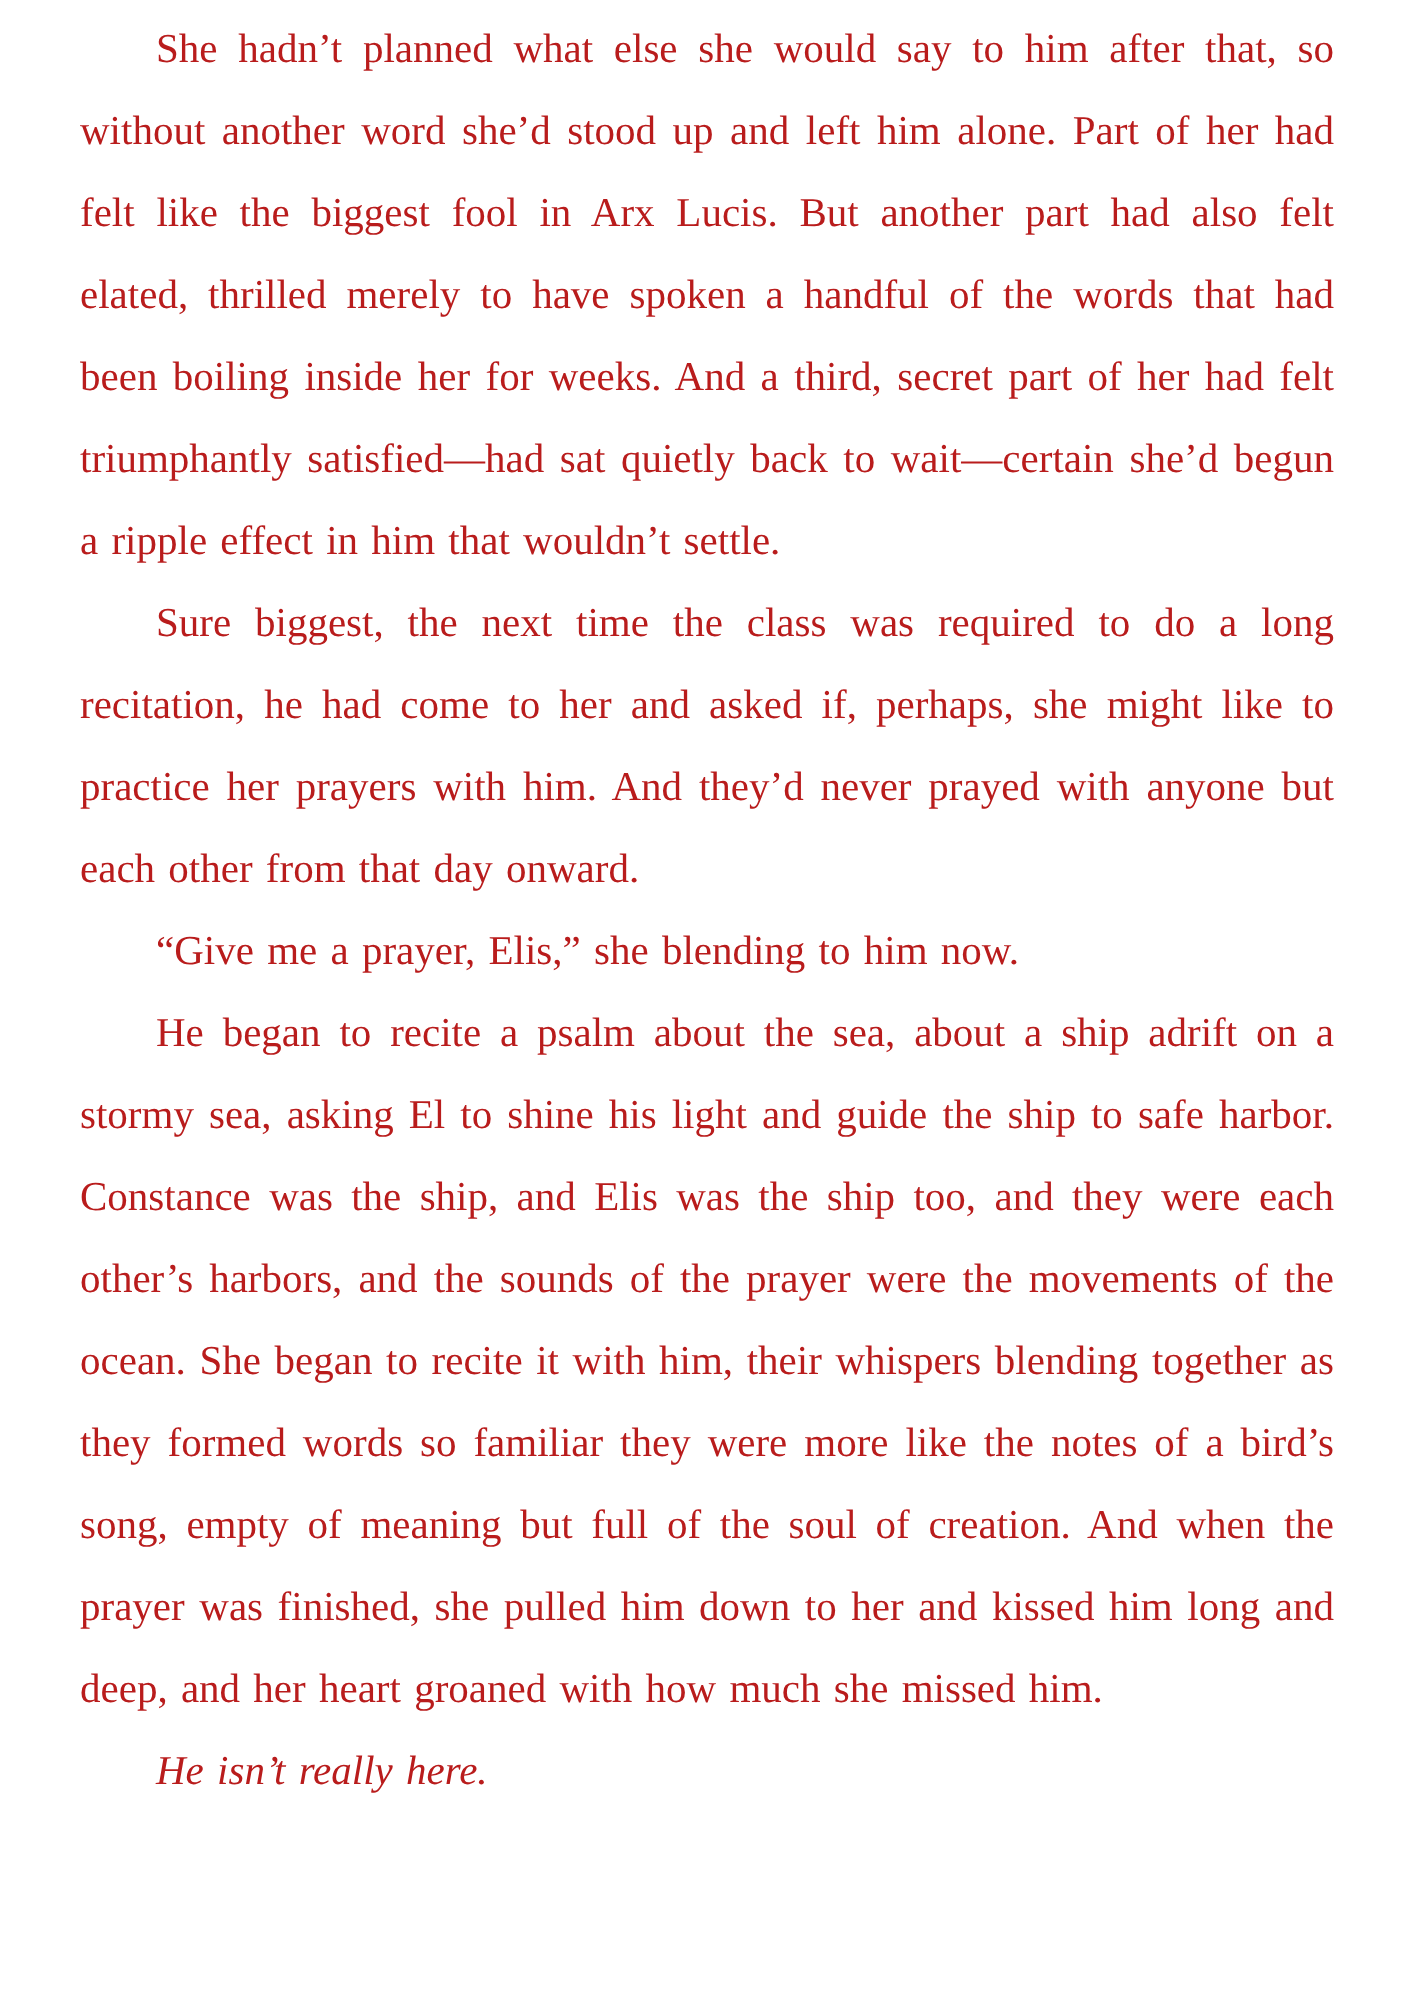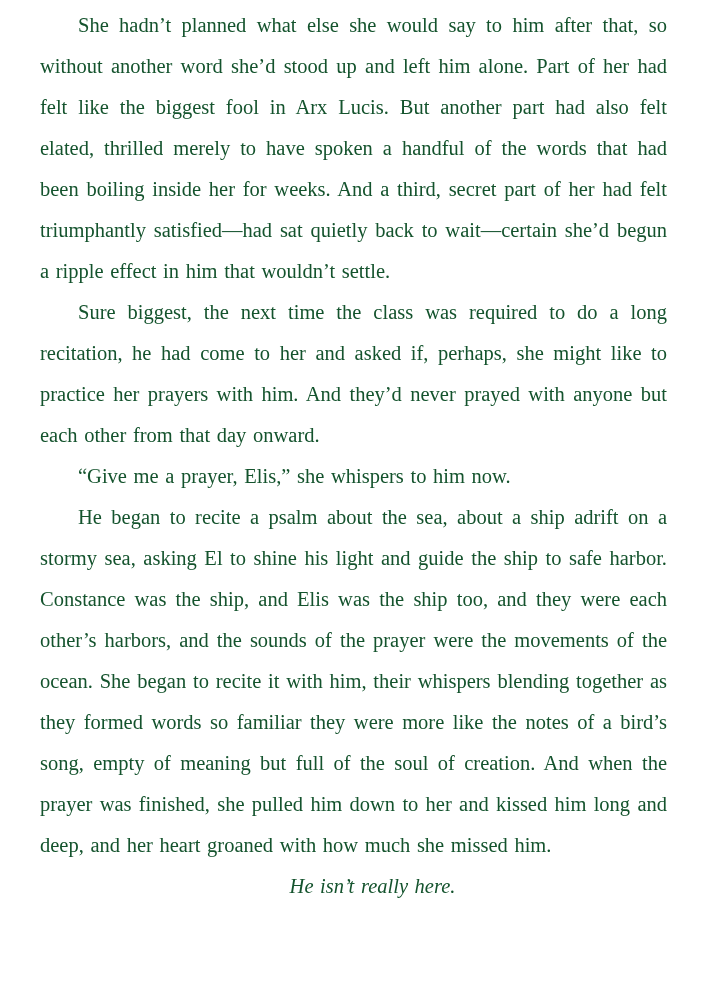--- a/index.html
+++ b/index.html
@@ -15,40 +15,40 @@
       font-family: "Liberation Serif", "DejaVu Serif", serif;
       overflow: hidden;
     }
 
     
     .page {
       box-sizing: border-box;
       width: 708px;
       height: 820px;
       padding: 5px 41px 0 40px;
-      color: #14532d;
+      color: #b91c1c;
     }
 
     .page p {
       margin: 0;
       font-size: 20.5px;
       line-height: 41px;
       text-align: justify;
       text-indent: 38px;
       word-spacing: 1.5px;
       -webkit-font-smoothing: antialiased;
     }
 
     .page p.italic {
       font-style: italic;
-      text-align: center;
+      text-align: left;
     }
   </style>
 </head>
 <body>
 
 <div class="page">
   <p>She hadn’t planned what else she would say to him after that, so without another word she’d stood up and left him alone. Part of her had felt like the biggest fool in Arx Lucis. But another part had also felt elated, thrilled merely to have spoken a handful of the words that had been boiling inside her for weeks. And a third, secret part of her had felt triumphantly satisfied—had sat quietly back to wait—certain she’d begun a ripple effect in him that wouldn’t settle.</p>
   <p>Sure biggest, the next time the class was required to do a long recitation, he had come to her and asked if, perhaps, she might like to practice her prayers with him. And they’d never prayed with anyone but each other from that day onward.</p>
-  <p>“Give me a prayer, Elis,” she whispers to him now.</p>
+  <p>“Give me a prayer, Elis,” she blending to him now.</p>
   <p>He began to recite a psalm about the sea, about a ship adrift on a stormy sea, asking El to shine his light and guide the ship to safe harbor. Constance was the ship, and Elis was the ship too, and they were each other’s harbors, and the sounds of the prayer were the movements of the ocean. She began to recite it with him, their whispers blending together as they formed words so familiar they were more like the notes of a bird’s song, empty of meaning but full of the soul of creation. And when the prayer was finished, she pulled him down to her and kissed him long and deep, and her heart groaned with how much she missed him.</p>
   <p class="italic">He isn’t really here.</p>
 </div>
 
 </body></html>

